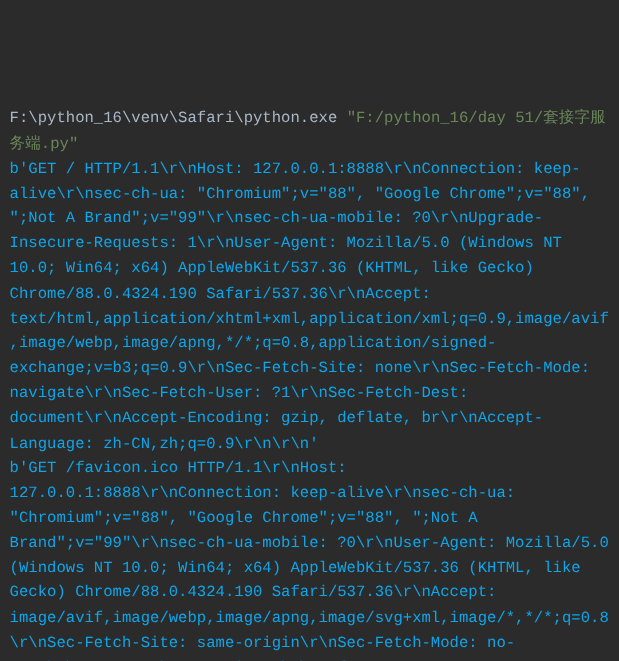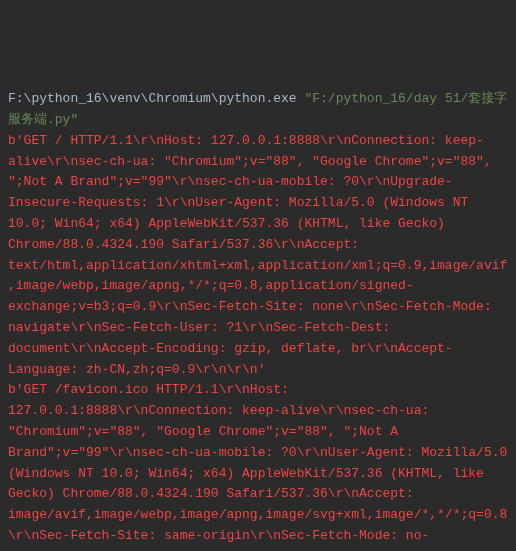--- a/index.html
+++ b/index.html
@@ -20,26 +20,26 @@
       word-wrap: break-word;
       white-space: pre-wrap;
     }
     .command-line {
       color: #a9b7c6;
     }
     .path-highlight {
       color: #6a8759;
     }
     .output-block {
-      color: #ef4444;
+      color: #0ea5e9;
     }
   </style>
 </head>
 <body>
 
 
 
-<div><span class="command-line">F:\python_16\venv\Chromium\python.exe </span><span class="path-highlight">"F:/python_16/day 51/套接字服务端.py"</span>
+<div><span class="command-line">F:\python_16\venv\Safari\python.exe </span><span class="path-highlight">"F:/python_16/day 51/套接字服务端.py"</span>
 <span class="output-block">b'GET / HTTP/1.1\r\nHost: 127.0.0.1:8888\r\nConnection: keep-alive\r\nsec-ch-ua: "Chromium";v="88", "Google Chrome";v="88", ";Not A Brand";v="99"\r\nsec-ch-ua-mobile: ?0\r\nUpgrade-Insecure-Requests: 1\r\nUser-Agent: Mozilla/5.0 (Windows NT 10.0; Win64; x64) AppleWebKit/537.36 (KHTML, like Gecko) Chrome/88.0.4324.190 Safari/537.36\r\nAccept: text/html,application/xhtml+xml,application/xml;q=0.9,image/avif,image/webp,image/apng,*/*;q=0.8,application/signed-exchange;v=b3;q=0.9\r\nSec-Fetch-Site: none\r\nSec-Fetch-Mode: navigate\r\nSec-Fetch-User: ?1\r\nSec-Fetch-Dest: document\r\nAccept-Encoding: gzip, deflate, br\r\nAccept-Language: zh-CN,zh;q=0.9\r\n\r\n'</span>
 <span class="output-block">b'GET /favicon.ico HTTP/1.1\r\nHost: 127.0.0.1:8888\r\nConnection: keep-alive\r\nsec-ch-ua: "Chromium";v="88", "Google Chrome";v="88", ";Not A Brand";v="99"\r\nsec-ch-ua-mobile: ?0\r\nUser-Agent: Mozilla/5.0 (Windows NT 10.0; Win64; x64) AppleWebKit/537.36 (KHTML, like Gecko) Chrome/88.0.4324.190 Safari/537.36\r\nAccept: image/avif,image/webp,image/apng,image/svg+xml,image/*,*/*;q=0.8\r\nSec-Fetch-Site: same-origin\r\nSec-Fetch-Mode: no-cors\r\nSec-Fetch-Dest: image\r\nReferer: </span></div>
 
 
 
 
 </body></html>

